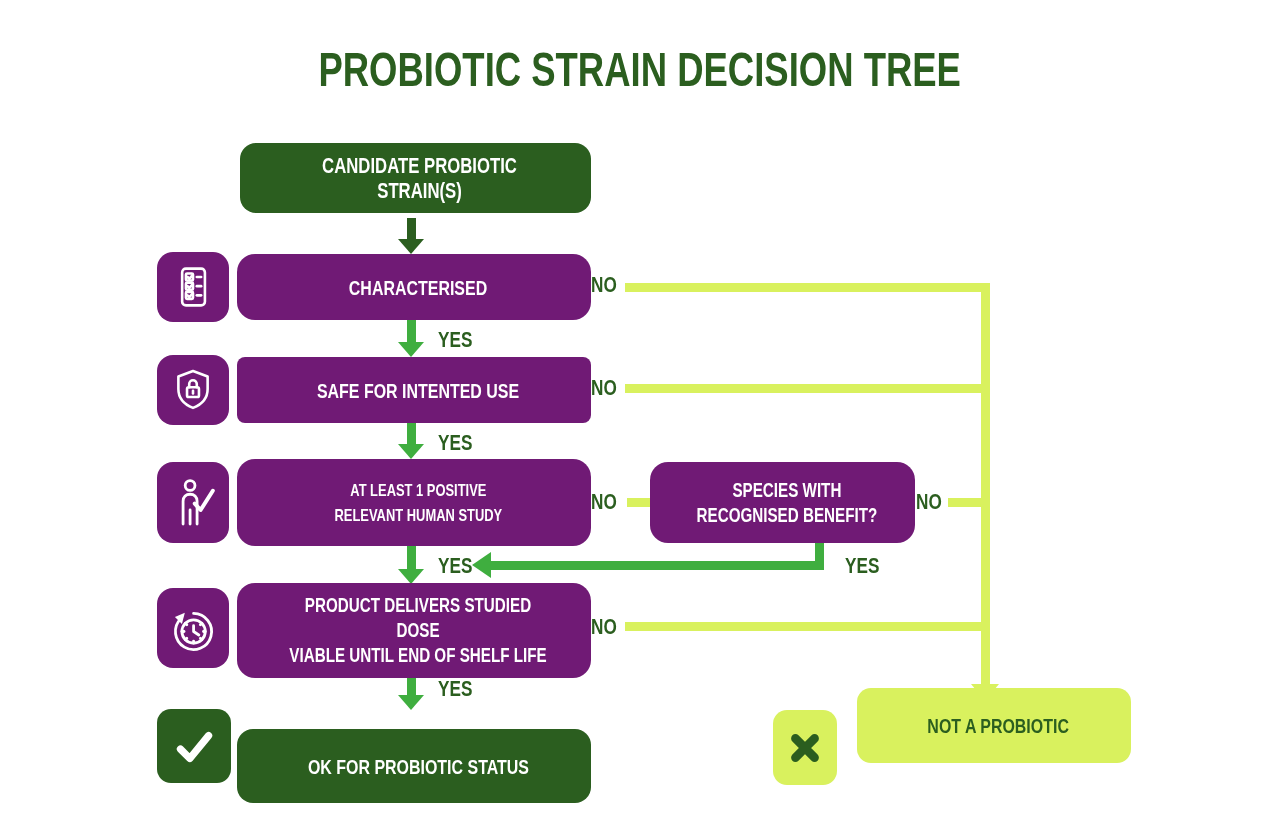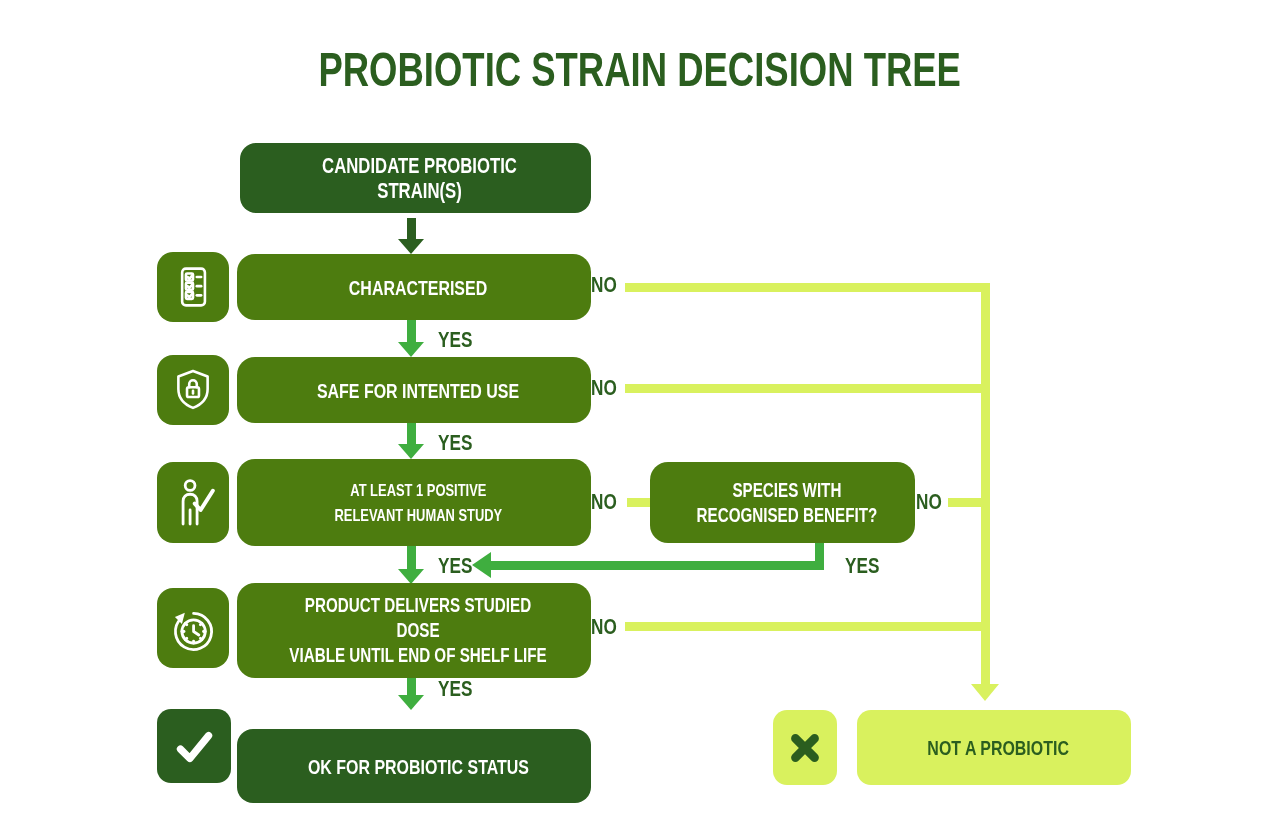--- a/index.html
+++ b/index.html
@@ -2,47 +2,47 @@
 <html><head>
 <meta charset="utf-8">
 <style>
   html,body { margin:0; padding:0; background:#ffffff; }
   .stage {
     position:relative; width:1280px; height:828px; overflow:hidden;
     background:#ffffff; font-family:"Liberation Sans", sans-serif;
   }
   
   .bg-dark   { background:#2b5e1f; }
-  .bg-green  { background:#4d7c0f; }
+  .bg-green  { background:#701a75; }
   .bg-lime   { background:#d9f15e; }
   .tx-white  { color:#ffffff; }
   .tx-dark   { color:#2b5e1f; }
 
   
   .title {
     position:absolute; left:0; right:0; top:42; top:42px; text-align:center;
     font-size:48px; font-weight:bold; color:#2b5e1f; white-space:nowrap;
   }
   .cond { display:inline-block; transform:scaleX(0.76); transform-origin:center; white-space:pre-line; text-align:center; }
 
   
   .box {
     position:absolute; display:flex; align-items:center; justify-content:center;
     font-weight:bold; border-radius:18px; line-height:25px;padding-left:8px;
   }
   .r16 { border-radius:16px; }
   .r14 { border-radius:14px; }
   .box-candidate { left:240px; top:143px; width:343px; height:70px; font-size:22px; }
   .box-row1      { left:237px; top:254px; width:346px; height:66px; font-size:21px; }
-  .box-row2      { left:237px; top:357px; width:346px; height:66px; font-size:21px; }
+  .box-row2      { left:237px; top:357px; width:346px; height:66px; font-size:21px;border-radius:8px; }
   .box-row3      { left:237px; top:459px; width:346px; height:87px; font-size:17px; }
   .box-species   { left:650px; top:462px; width:257px; height:81px; font-size:20px; }
   .box-row4      { left:237px; top:583px; width:346px; height:95px; font-size:20px; }
   .box-ok        { left:237px; top:709px; width:346px; height:74px; font-size:21px;margin-top:20px; }
-  .box-notp      { left:857px; top:710px; width:266px; height:75px; font-size:21px; }
+  .box-notp      { left:857px; top:688px; width:266px; height:75px; font-size:21px; }
 
   
   .tile {
     position:absolute; display:flex; align-items:center; justify-content:center;
     border-radius:16px;
   }
   .tile-1 { left:157px; top:252px; width:72px; height:70px; }
   .tile-2 { left:157px; top:355px; width:72px; height:70px; }
   .tile-3 { left:157px; top:462px; width:72px; height:81px; }
   .tile-4 { left:157px; top:588px; width:72px; height:80px; }

